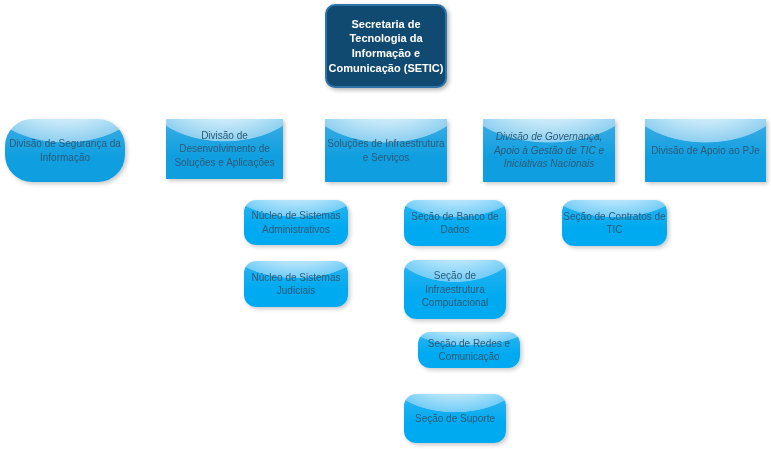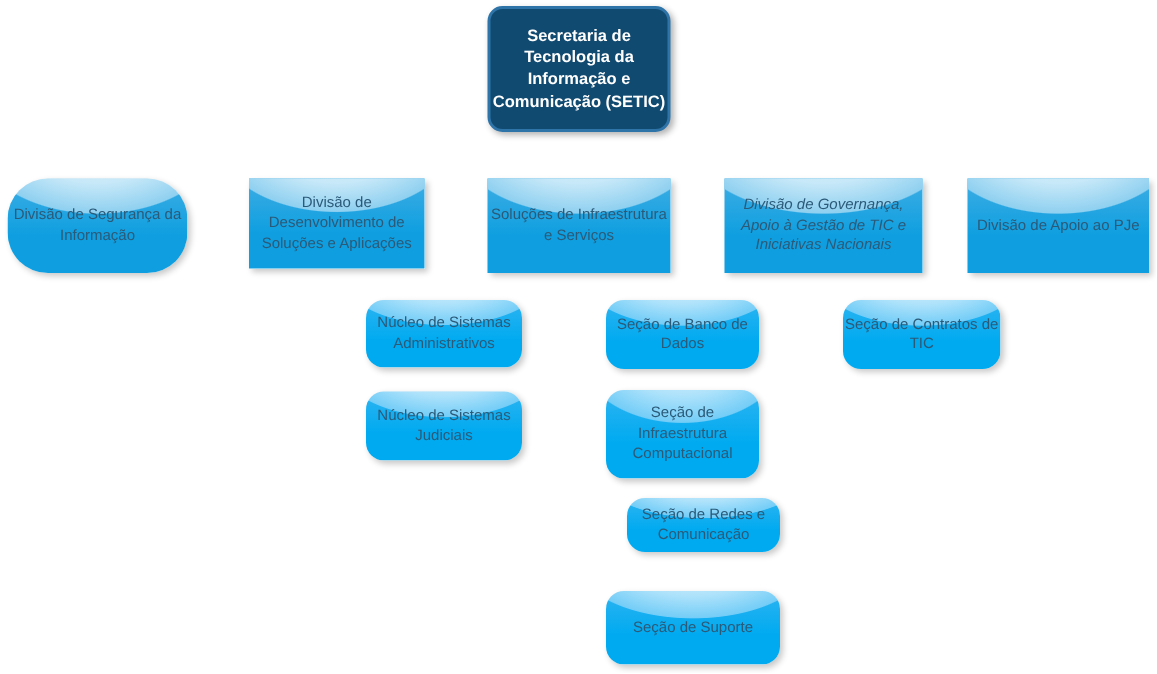--- a/index.html
+++ b/index.html
@@ -66,21 +66,21 @@
     color: var(--node-text, #2b5a78);
     font-size: 10px;
     line-height: 1.35;
     box-shadow: 2px 2px 4px rgba(0,0,0,0.22);
   }
   .pos-nucleo-adm  { left: 244px; top: 200px; width: 104px; height: 45px; }
   .pos-nucleo-jud  { left: 244px; top: 261px; width: 104px; height: 46px; justify-content: center; }
   .pos-banco-dados { left: 404px; top: 200px; width: 102px; height: 46px; justify-content: center; }
   .pos-infra-comp  { left: 404px; top: 260px; width: 102px; height: 59px; }
   .pos-redes       { left: 404px; top: 332px; width: 102px; height: 36px; margin-left: 14px; }
-  .pos-suporte     { left: 404px; top: 394px; width: 116px; height: 49px; text-align: center; }
+  .pos-suporte     { left: 404px; top: 394px; width: 102px; height: 49px; text-align: center; }
   .pos-contratos   { left: 562px; top: 200px; width: 105px; height: 46px; }
 </style>
 </head>
 <body>
 
 <div class="canvas">
 
   <div class="node root">
     <span class="lbl">Secretaria de Tecnologia da Informação e Comunicação (SETIC)</span>
   </div>

